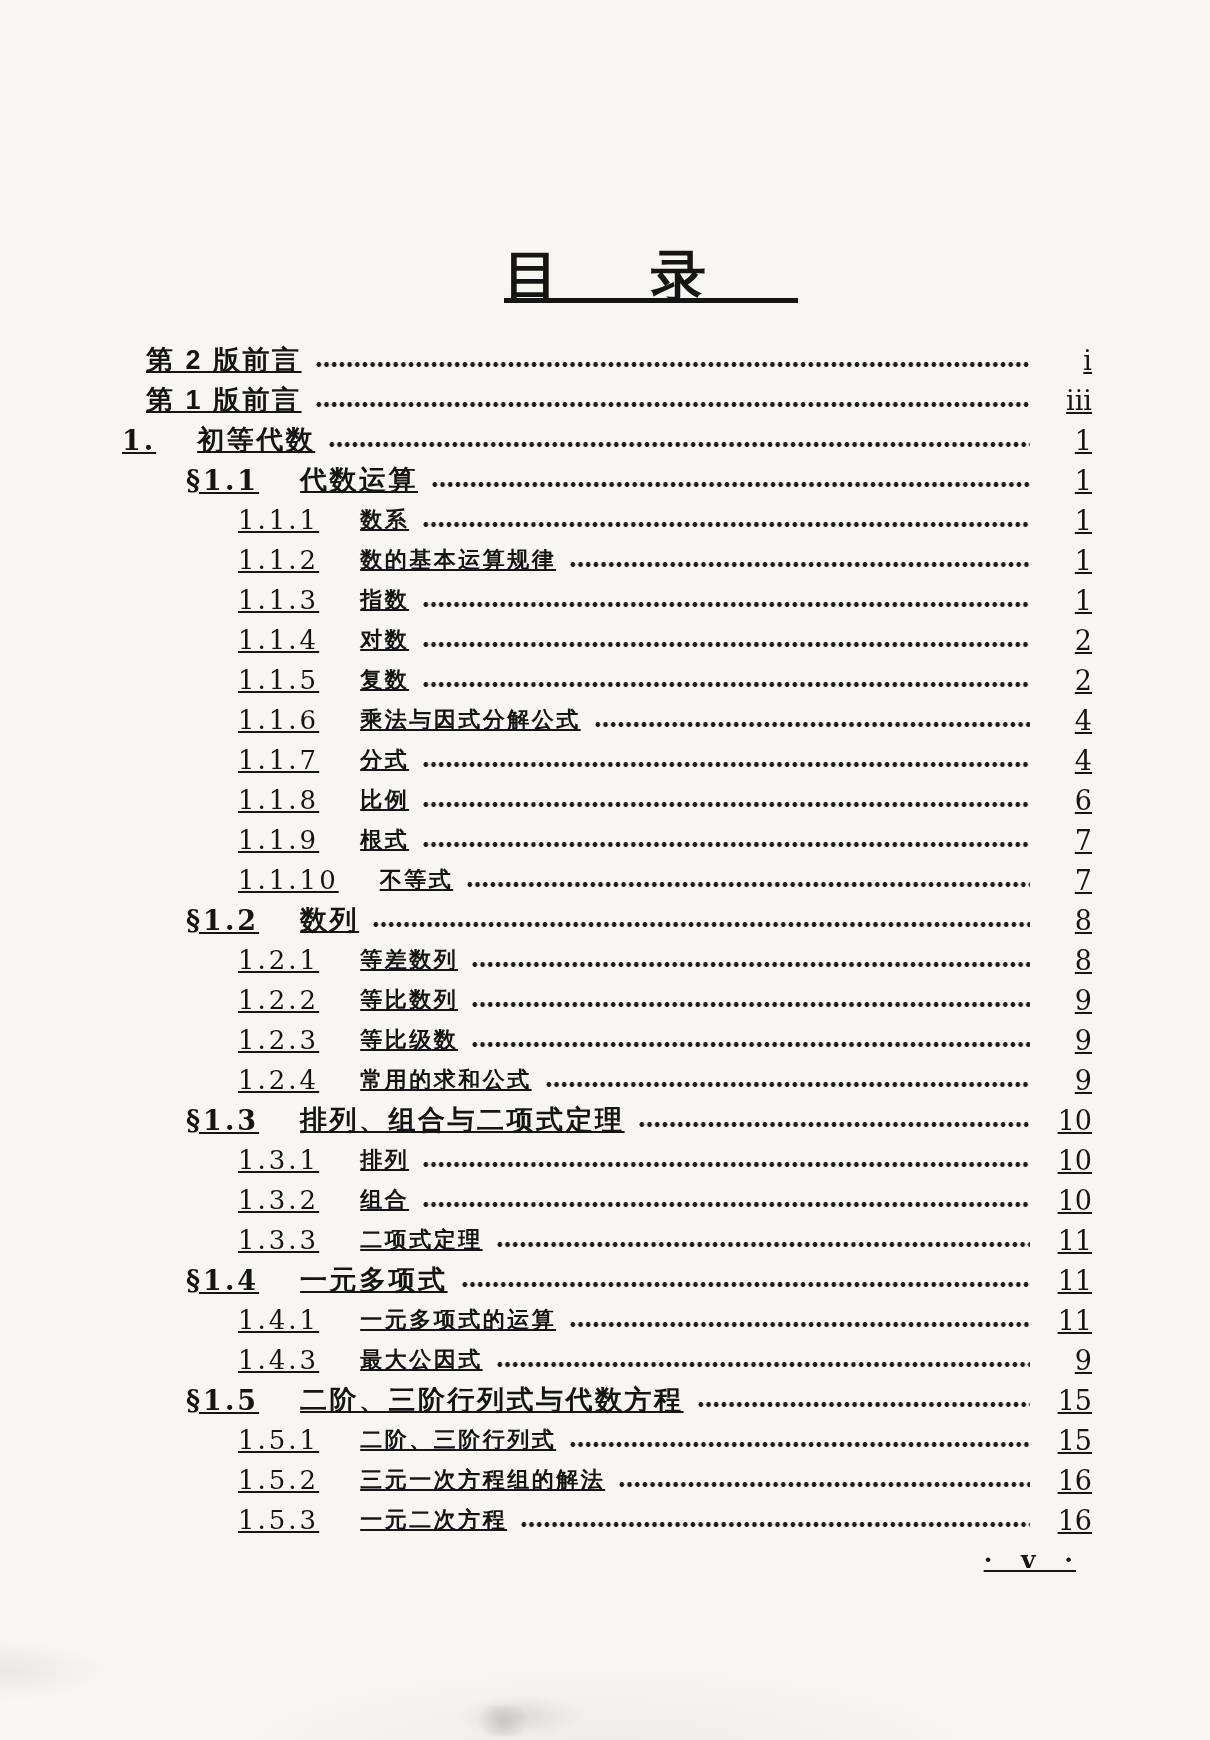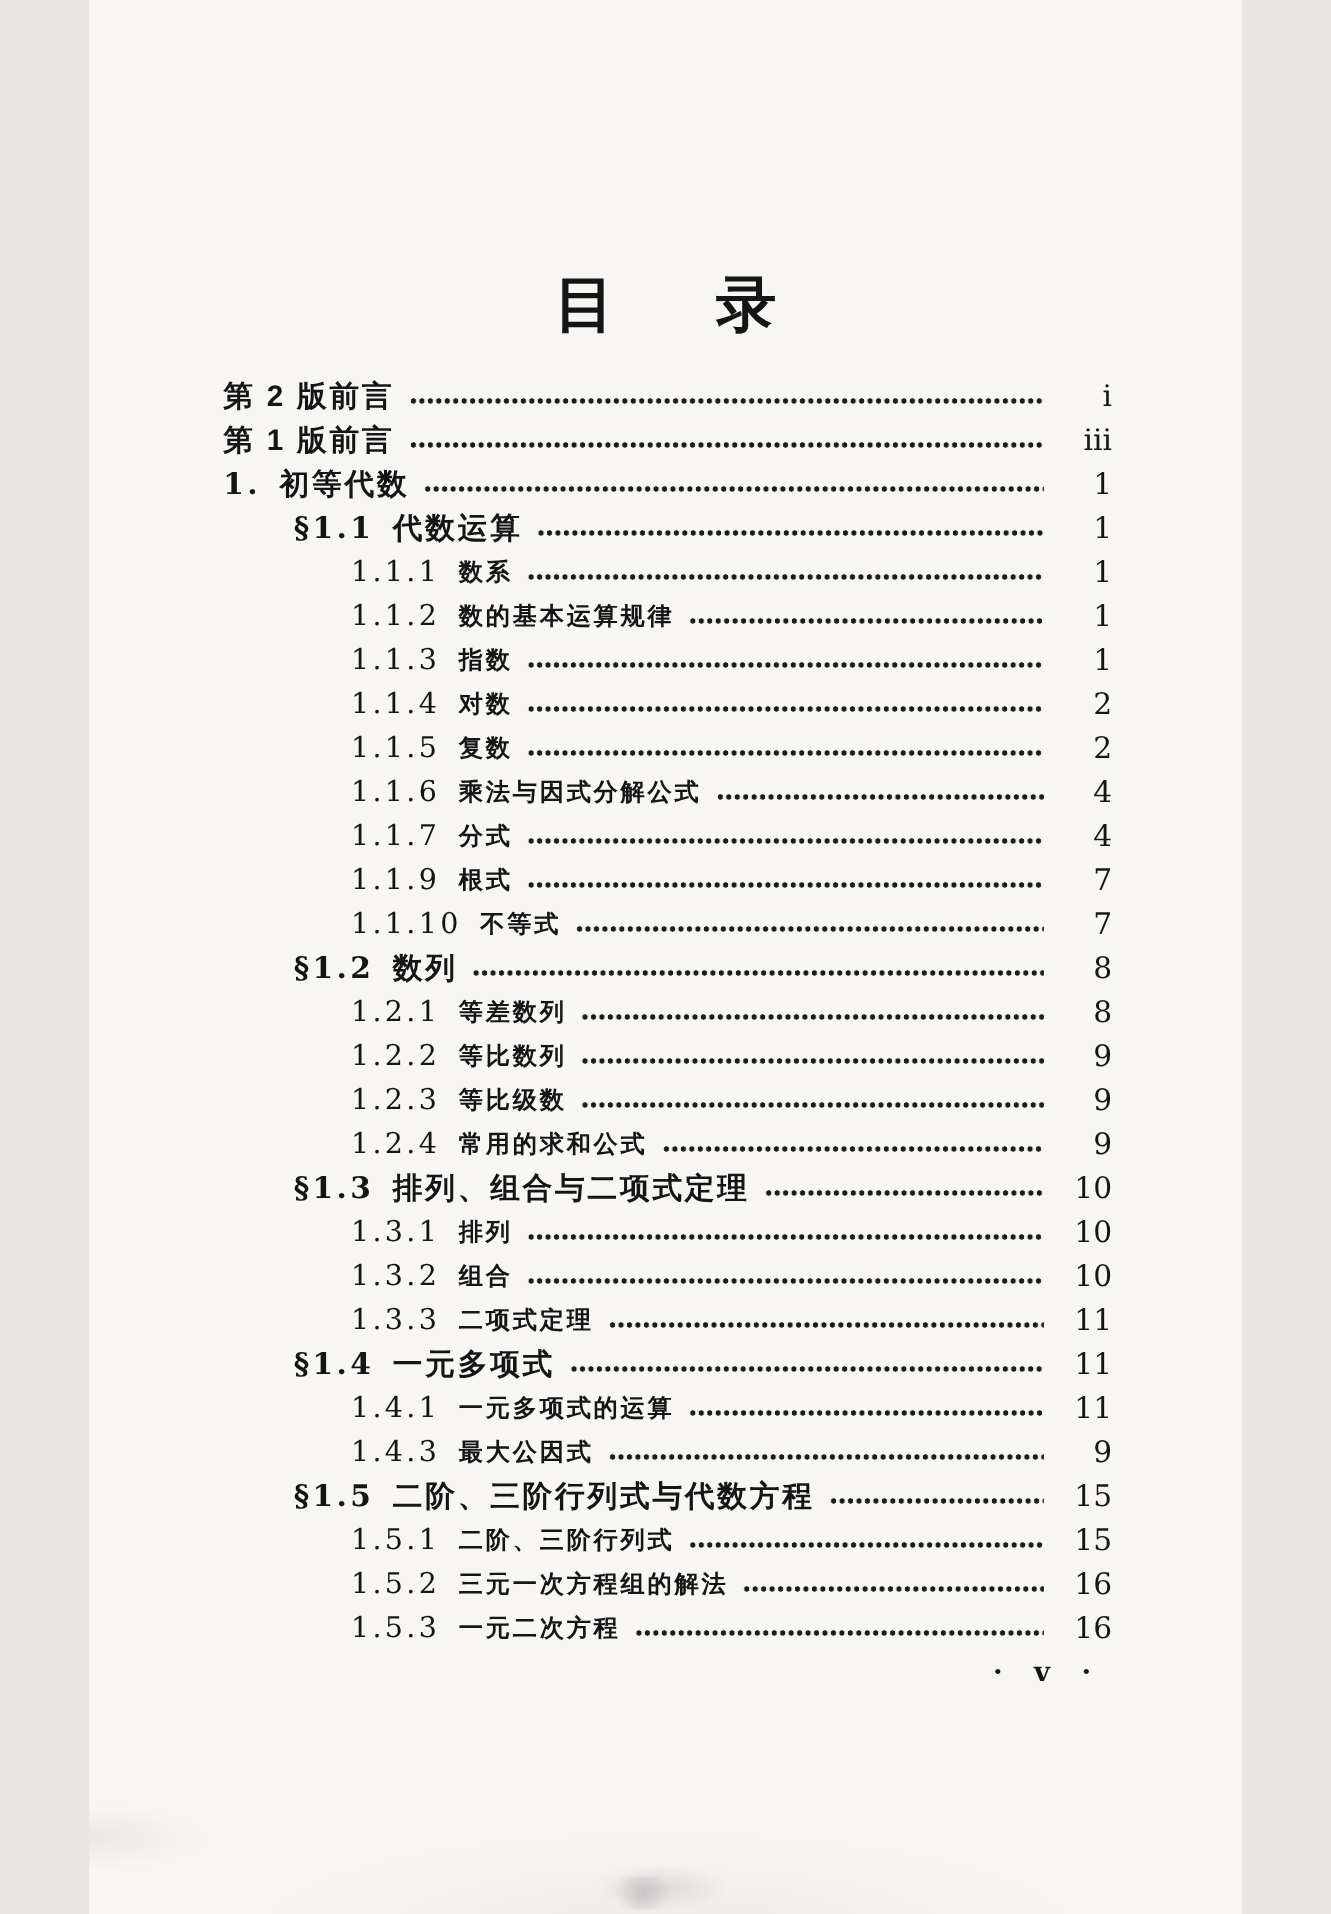--- a/index.html
+++ b/index.html
@@ -2,32 +2,33 @@
 <html lang="zh"><head>
 <meta charset="utf-8">
 <style>
   html, body {
     margin: 0;
     padding: 0;
     background: #e8e7e4;
   }
   .page {
     position: relative;
-    width: 1048px;
+    width: 1210px;
     height: 1740px;
     margin: 0 auto;
     box-sizing: border-box;
     overflow: hidden;
     color: #151515;
     background:
       radial-gradient(ellipse 90px 30px at 520px 1716px, rgba(175,168,172,0.30), transparent 70%),
       radial-gradient(ellipse 500px 120px at 50% 101%, rgba(190,186,180,0.18), transparent 75%),
       radial-gradient(ellipse 140px 40px at 0% 96%, rgba(180,176,170,0.20), transparent 75%),
       #f7f6f3;
     font-family: "Liberation Sans", "DejaVu Sans", sans-serif;
+    text-decoration: underline;
   }
   .title {
     margin: 0;
     padding-top: 248px;
     height: 56px;
     line-height: 56px;
     text-align: center;
     font-size: 55px;
     font-weight: bold;
     letter-spacing: 92px;
@@ -56,20 +57,21 @@
   .num:empty { display: none; }
   .lv0 .num, .lv1 .num {
     font-weight: bold;
     font-size: 27px;
   }
   .label {
     font-weight: bold;
     font-size: 27px;
     letter-spacing: 2.5px;
     flex: none;
+    margin-left: 24px;
   }
   .lv2 .label { font-size: 22px; }
   .leader {
     flex: 1 1 auto;
     height: 9px;
     margin: 0 10px 0 13px;
     position: relative;
     top: 4px;
     background-image: radial-gradient(circle, #1b1b1b 2.15px, rgba(0,0,0,0) 2.7px);
     background-size: 7.7px 9px;
@@ -182,20 +184,26 @@
     <span class="pagenum">4</span>
   </div>
 
   <div class="row lv2">
     <span class="num">1.1.7</span>
     <span class="label">分式</span>
     <span class="leader"></span>
     <span class="pagenum">4</span>
   </div>
 
+  <div class="row lv2">
+    <span class="num">1.1.8</span>
+    <span class="label">比例</span>
+    <span class="leader"></span>
+    <span class="pagenum">6</span>
+  </div>
 
   <div class="row lv2">
     <span class="num">1.1.9</span>
     <span class="label">根式</span>
     <span class="leader"></span>
     <span class="pagenum">7</span>
   </div>
 
   <div class="row lv2">
     <span class="num">1.1.10</span>

